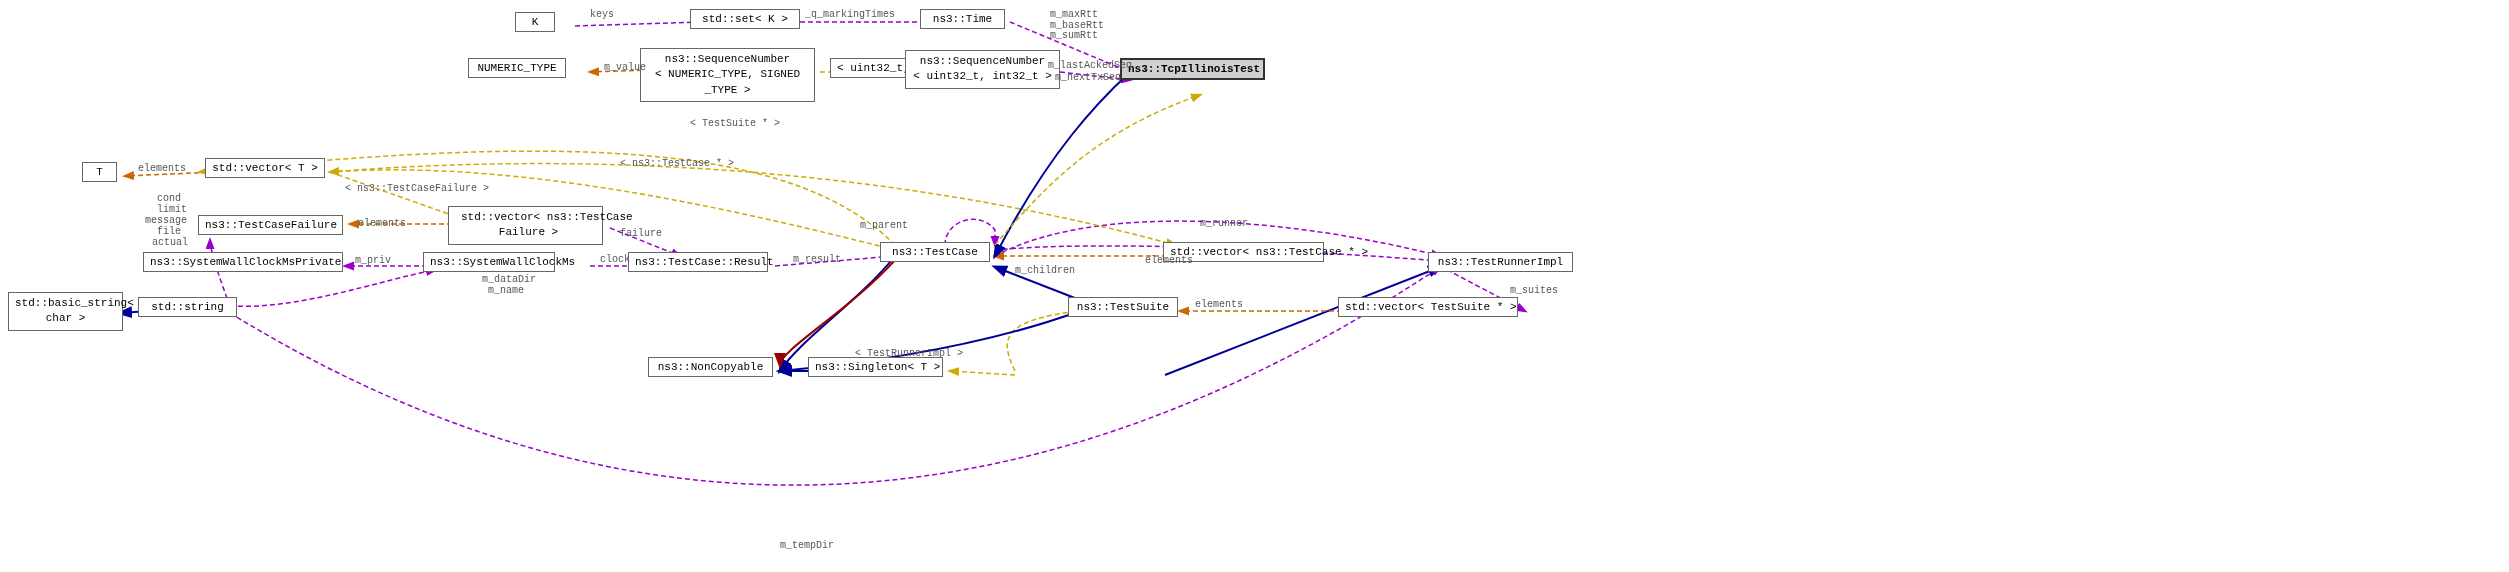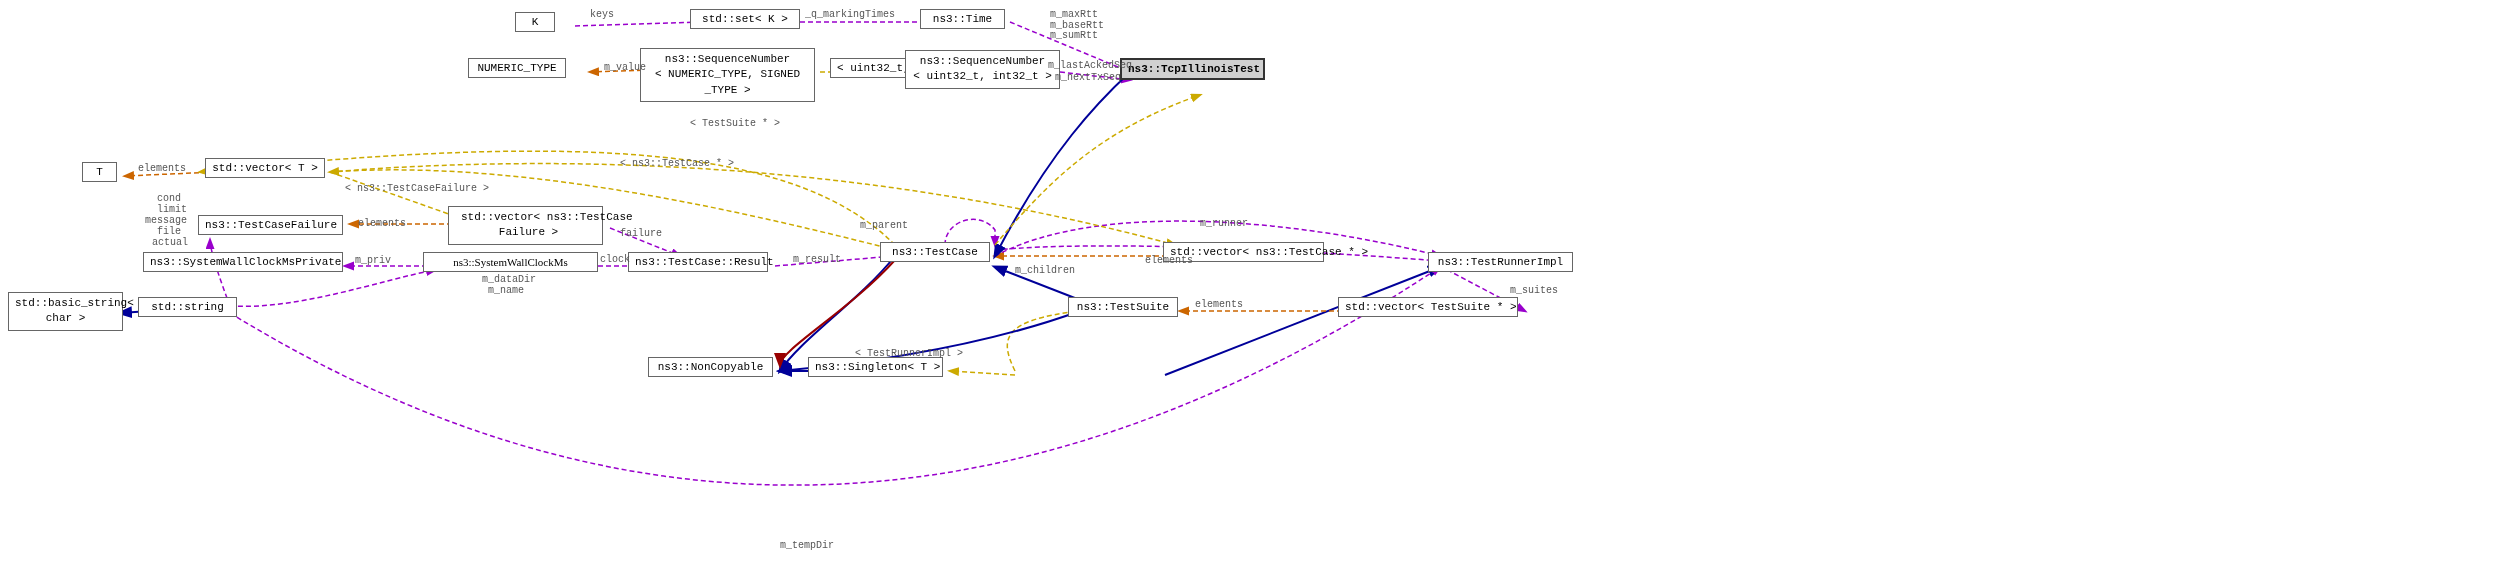--- a/index.html
+++ b/index.html
@@ -213,21 +213,21 @@
   </div>
 
   <div class="node" style="left:448px; top:206px; width:155px; line-height:1.4;padding-left:12px;">
     <span>std::vector&lt; ns3::TestCase<br>Failure &gt;</span>
   </div>
 
   <div class="node" style="left:143px; top:252px; width:200px;">
     <span>ns3::SystemWallClockMsPrivate</span>
   </div>
 
-  <div class="node" style="left:423px; top:252px; width:175px;font-family:Liberation Serif, serif;">
+  <div class="node" style="left:423px; top:252px; width:132px;">
     <span>ns3::SystemWallClockMs</span>
   </div>
 
   <div class="node" style="left:628px; top:252px; width:140px;">
     <span>ns3::TestCase::Result</span>
   </div>
 
   <div class="node" style="left:880px; top:242px; width:110px;">
     <span>ns3::TestCase</span>
   </div>

